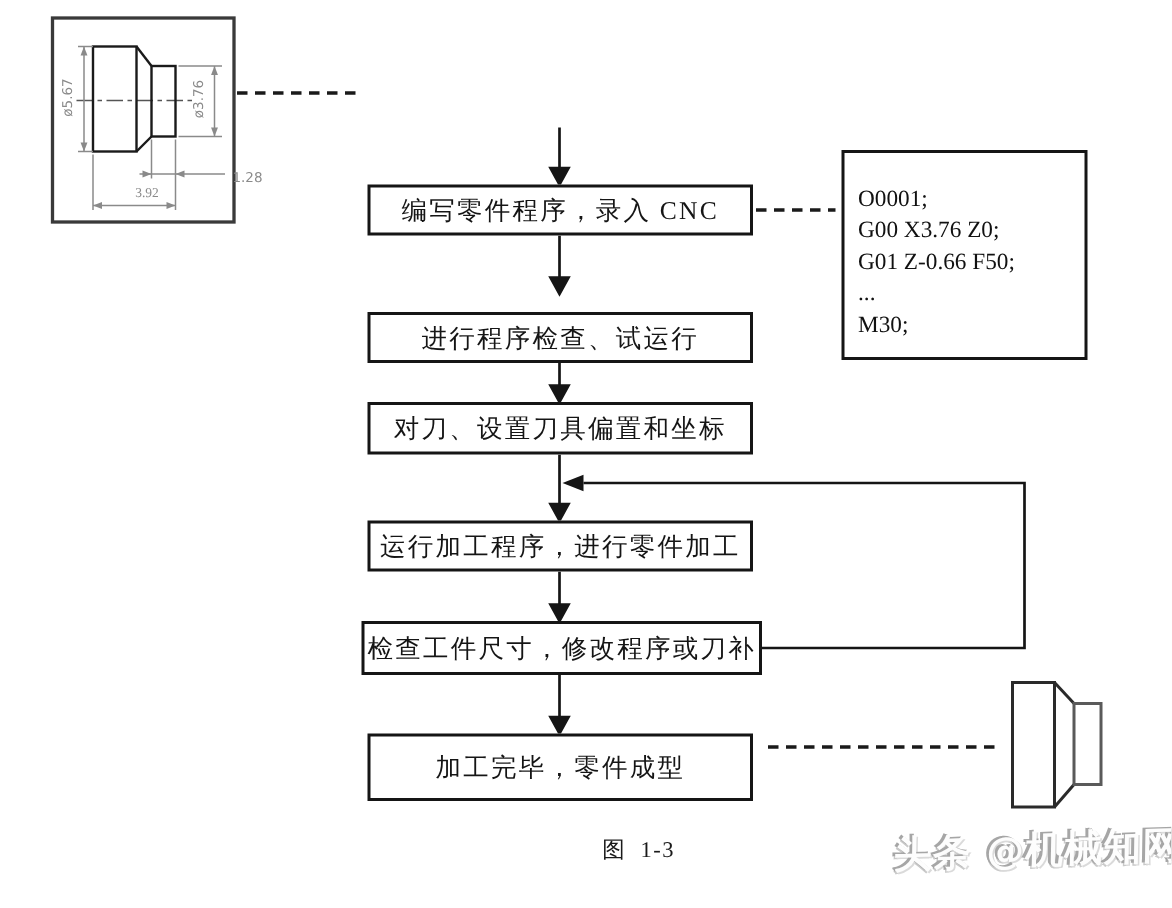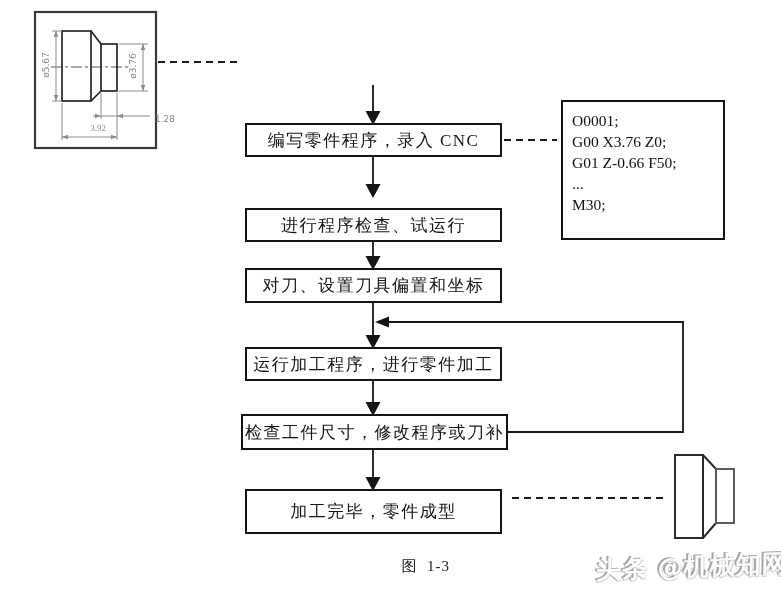--- a/index.html
+++ b/index.html
@@ -10,21 +10,21 @@
   .overlay{position:absolute;left:0;top:0;width:781px;height:605px;}
   .step{
     position:absolute;left:245px;width:257px;height:34px;
     border:2px solid #151515;box-sizing:border-box;background:#fff;
     display:flex;align-items:center;justify-content:center;
     font-size:17px;letter-spacing:1.5px;color:#151515;white-space:nowrap;
   }
   .codebox{
     position:absolute;left:561px;top:100px;width:164px;height:140px;
     border:2px solid #151515;box-sizing:border-box;background:#fff;
-    padding:8px 0 0 9px;font-size:15.5px;line-height:21px;color:#111;
+    padding:20px 0 0 9px;font-size:15.5px;line-height:21px;color:#111;
   }
   .codeline{white-space:nowrap;}
   .dim{
     position:absolute;color:#8a8a8a;font-family:"DejaVu Sans",sans-serif;
     font-size:9px;text-align:center;white-space:nowrap;
   }
   .dim.rot{transform:rotate(-90deg);}
   .caption{
     position:absolute;left:340px;top:557px;width:110px;text-align:right;
     font-size:15px;letter-spacing:1px;white-space:pre;color:#1a1a1a;

